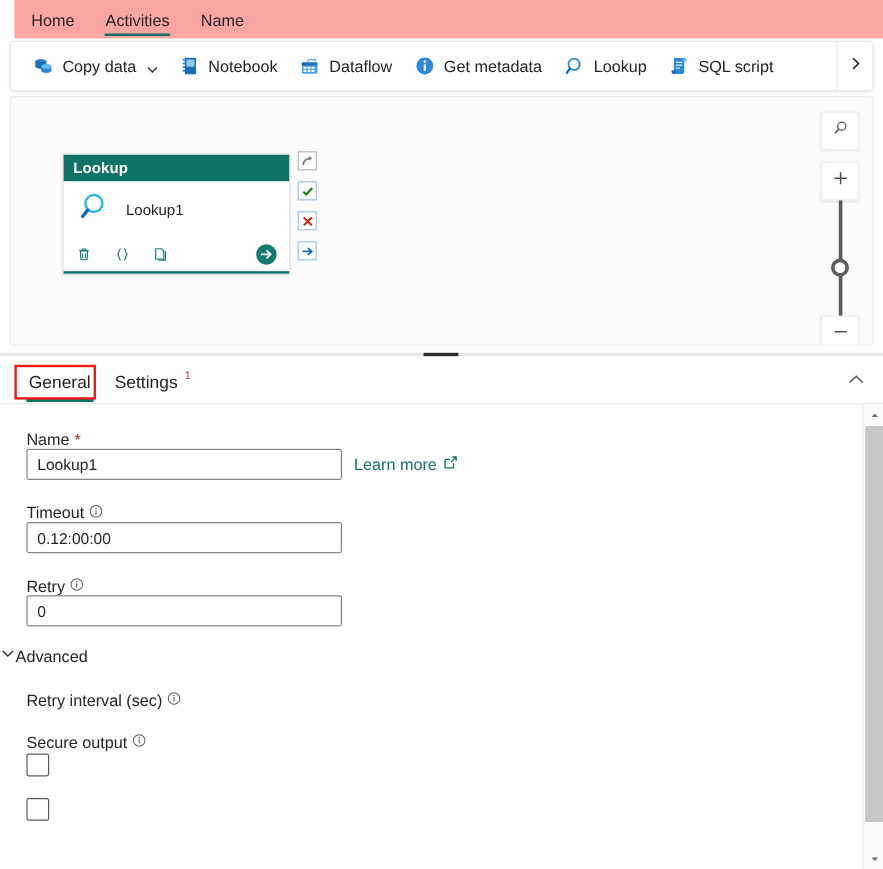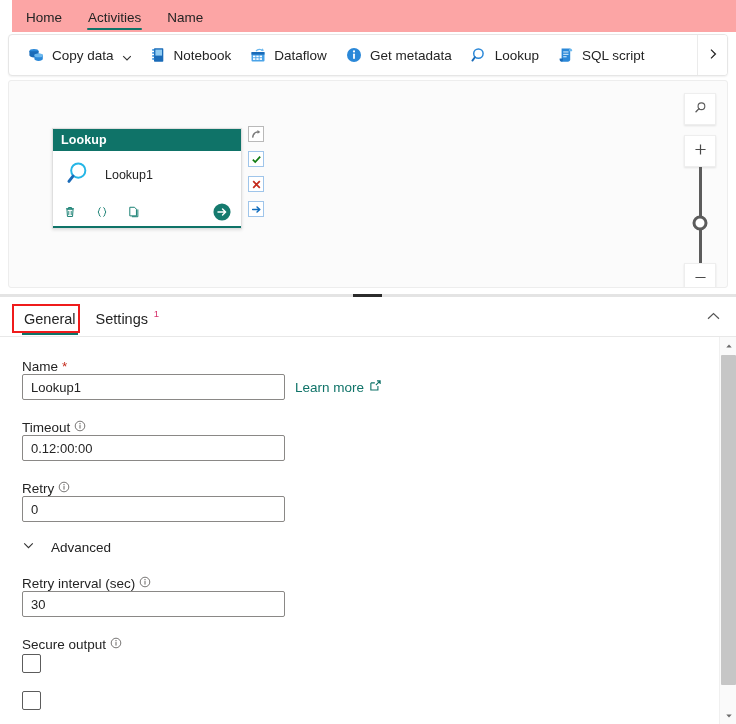--- a/index.html
+++ b/index.html
@@ -142,21 +142,21 @@
   }
   .tarea {
     width: 263px; height: 66px; border: 1px solid #8a8886; border-radius: 2px;
     font-size: 13px; padding: 5px 8px; resize: both; background: #fff;
     font-family: "Liberation Sans", sans-serif; outline: none;
   }
   .learn {
     font-size: 13.5px; color: #0f7368; display: flex; align-items: center; gap: 5px;
     cursor: pointer; white-space: nowrap;
   }
-  .adv-row { display: flex; align-items: center; gap: 16px; padding-left: 22px; margin-bottom: 16px; cursor: pointer; }
+  .adv-row { display: flex; align-items: center; gap: 0; margin-bottom: 16px; cursor: pointer; }
   .adv-txt { font-size: 13.5px; color: #242424; }
   .cbox { width: 19px; height: 19px; border: 1px solid #5c5c5c; border-radius: 2px; background: #fff; cursor: pointer; margin-top: 2px; }
 
   
   .vsb { position: absolute; right: 0; top: 40px; width: 17px; height: 387px; background: #fafafa; border-left: 1px solid #f0f0f0; }
   .vsb-arrow { width: 17px; height: 17px; display: flex; align-items: center; justify-content: center; cursor: pointer; }
   .vsb-thumb { position: absolute; left: 1px; top: 18px; width: 15px; height: 330px; background: #c6c6c6; border-radius: 1px; cursor: pointer; }
   .vsb-down { position: absolute; left: 0; bottom: 0; }
 </style>
 </head>
@@ -461,23 +461,20 @@
         <div class="flabel">
           <span>Retry interval (sec)</span>
           <span class="info-ico">
             <svg viewBox="0 0 14 14" width="12" height="12">
               <circle cx="7" cy="7" r="5.6" fill="none" stroke="#605e5c" stroke-width="1"></circle>
               <circle cx="7" cy="4.3" r="0.75" fill="#605e5c"></circle>
               <rect x="6.45" y="5.9" width="1.1" height="4.1" fill="#605e5c"></rect>
             </svg>
           </span>
         </div>
-        <div class="fctl">
-          <input class="tbox" value="30" style="">
-        </div>
       </div>
 
       <div class="frow">
         <div class="flabel">
           <span>Secure output</span>
           <span class="info-ico">
             <svg viewBox="0 0 14 14" width="12" height="12">
               <circle cx="7" cy="7" r="5.6" fill="none" stroke="#605e5c" stroke-width="1"></circle>
               <circle cx="7" cy="4.3" r="0.75" fill="#605e5c"></circle>
               <rect x="6.45" y="5.9" width="1.1" height="4.1" fill="#605e5c"></rect>

